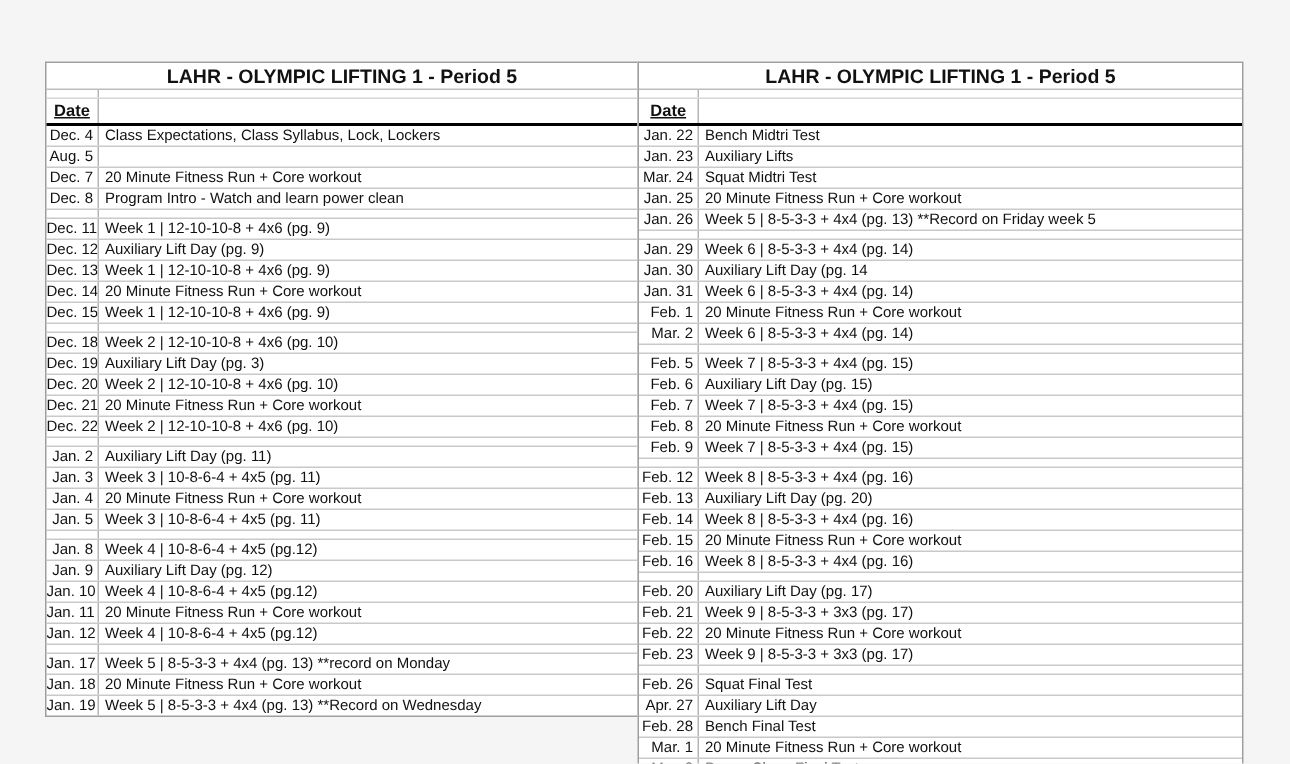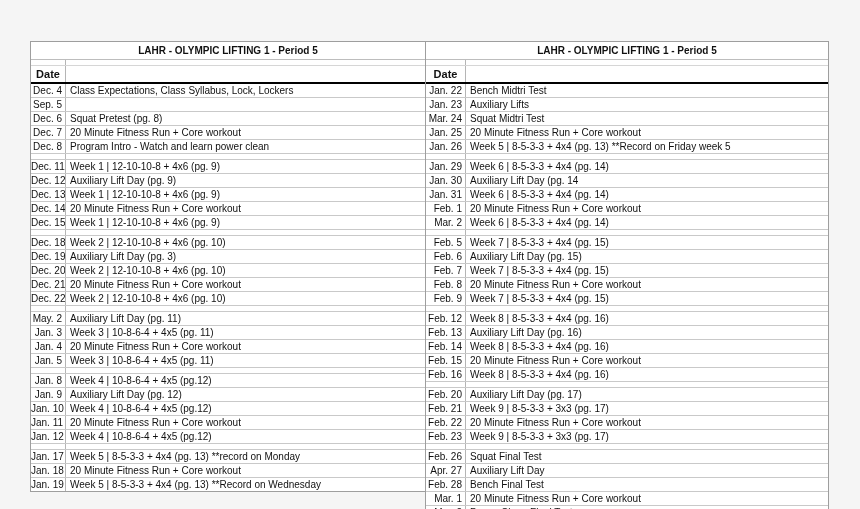--- a/index.html
+++ b/index.html
@@ -17,36 +17,36 @@
     top:41px;
     background:#ffffff;
     border:1px solid #9e9e9e;
     box-sizing:border-box;
   }
   .sheet-left{left:30px;width:396px;}
   .sheet-right{left:425px;width:404px;}
   .title-row{
     height:17px;line-height:17px;
     text-align:center;
-    font-weight:bold;font-size:10px;
+    font-weight:bold;font-size:13px;
     border-bottom:1px solid #bdbdbd;
     white-space:nowrap;overflow:hidden;
   }
   .spacer-top{height:5px;border-bottom:1px solid #d6d6d6;display:flex;}
   .header-row{
     display:flex;height:16px;line-height:16px;
     font-weight:bold;font-size:11px;
     border-bottom:2px solid #000;
   }
   .row{display:flex;height:13px;line-height:13px;border-bottom:1px solid #c9c9c9;font-size:10px;font-weight:normal;}
   .gap-row{display:flex;height:5px;border-bottom:1px solid #c9c9c9;}
   .cell{box-sizing:border-box;white-space:nowrap;overflow:hidden;}
   .date{border-right:1px solid #b5b5b5;text-align:right;padding-right:3px;flex:none;}
   .activity{flex:1;padding-left:4px;text-align:left;}
-  .hdr-date{text-align:center;padding-right:0;}
+  .hdr-date{text-align:center;padding-right:0;text-decoration:underline;}
   .hdr-activity{text-align:center;padding-left:0;margin-top:21px;}
   .sheet-left .date{width:35px;}
   .sheet-right .date{width:40px;}
   .rows .row:last-child{border-bottom:none;}
 </style>
 </head>
 <body>
 
 <section class="sheet sheet-left">
   <div class="title-row">LAHR - OLYMPIC LIFTING 1 - Period 5</div>
@@ -57,25 +57,21 @@
   <div class="header-row">
     <div class="cell date hdr-date">Date</div>
     <div class="cell activity hdr-activity">Activity</div>
   </div>
   <div class="rows">
       <div class="row">
         <div class="cell date">Dec. 4</div>
         <div class="cell activity">Class Expectations, Class Syllabus, Lock, Lockers</div>
       </div>
       <div class="row">
-        <div class="cell date">Sep. 5</div>
-      </div>
-      <div class="row">
-        <div class="cell date">Dec. 6</div>
-        <div class="cell activity">Squat Pretest (pg. 8)</div>
+        <div class="cell date">Aug. 5</div>
       </div>
       <div class="row">
         <div class="cell date">Dec. 7</div>
         <div class="cell activity">20 Minute Fitness Run + Core workout</div>
       </div>
       <div class="row">
         <div class="cell date">Dec. 8</div>
         <div class="cell activity">Program Intro - Watch and learn power clean</div>
       </div>
       <div class="gap-row">
@@ -124,21 +120,21 @@
       </div>
       <div class="row">
         <div class="cell date">Dec. 22</div>
         <div class="cell activity">Week 2 | 12-10-10-8 + 4x6 (pg. 10)</div>
       </div>
       <div class="gap-row">
         <div class="cell date"></div>
         <div class="cell activity"></div>
       </div>
       <div class="row">
-        <div class="cell date">May. 2</div>
+        <div class="cell date">Jan. 2</div>
         <div class="cell activity">Auxiliary Lift Day (pg. 11)</div>
       </div>
       <div class="row">
         <div class="cell date">Jan. 3</div>
         <div class="cell activity">Week 3 | 10-8-6-4  + 4x5 (pg. 11)</div>
       </div>
       <div class="row">
         <div class="cell date">Jan. 4</div>
         <div class="cell activity">20 Minute Fitness Run + Core workout</div>
       </div>
@@ -271,21 +267,21 @@
       <div class="gap-row">
         <div class="cell date"></div>
         <div class="cell activity"></div>
       </div>
       <div class="row">
         <div class="cell date">Feb. 12</div>
         <div class="cell activity">Week 8 | 8-5-3-3 + 4x4 (pg. 16)</div>
       </div>
       <div class="row">
         <div class="cell date">Feb. 13</div>
-        <div class="cell activity">Auxiliary Lift Day (pg. 16)</div>
+        <div class="cell activity">Auxiliary Lift Day (pg. 20)</div>
       </div>
       <div class="row">
         <div class="cell date">Feb. 14</div>
         <div class="cell activity">Week 8 | 8-5-3-3 + 4x4 (pg. 16)</div>
       </div>
       <div class="row">
         <div class="cell date">Feb. 15</div>
         <div class="cell activity">20 Minute Fitness Run + Core workout</div>
       </div>
       <div class="row">

